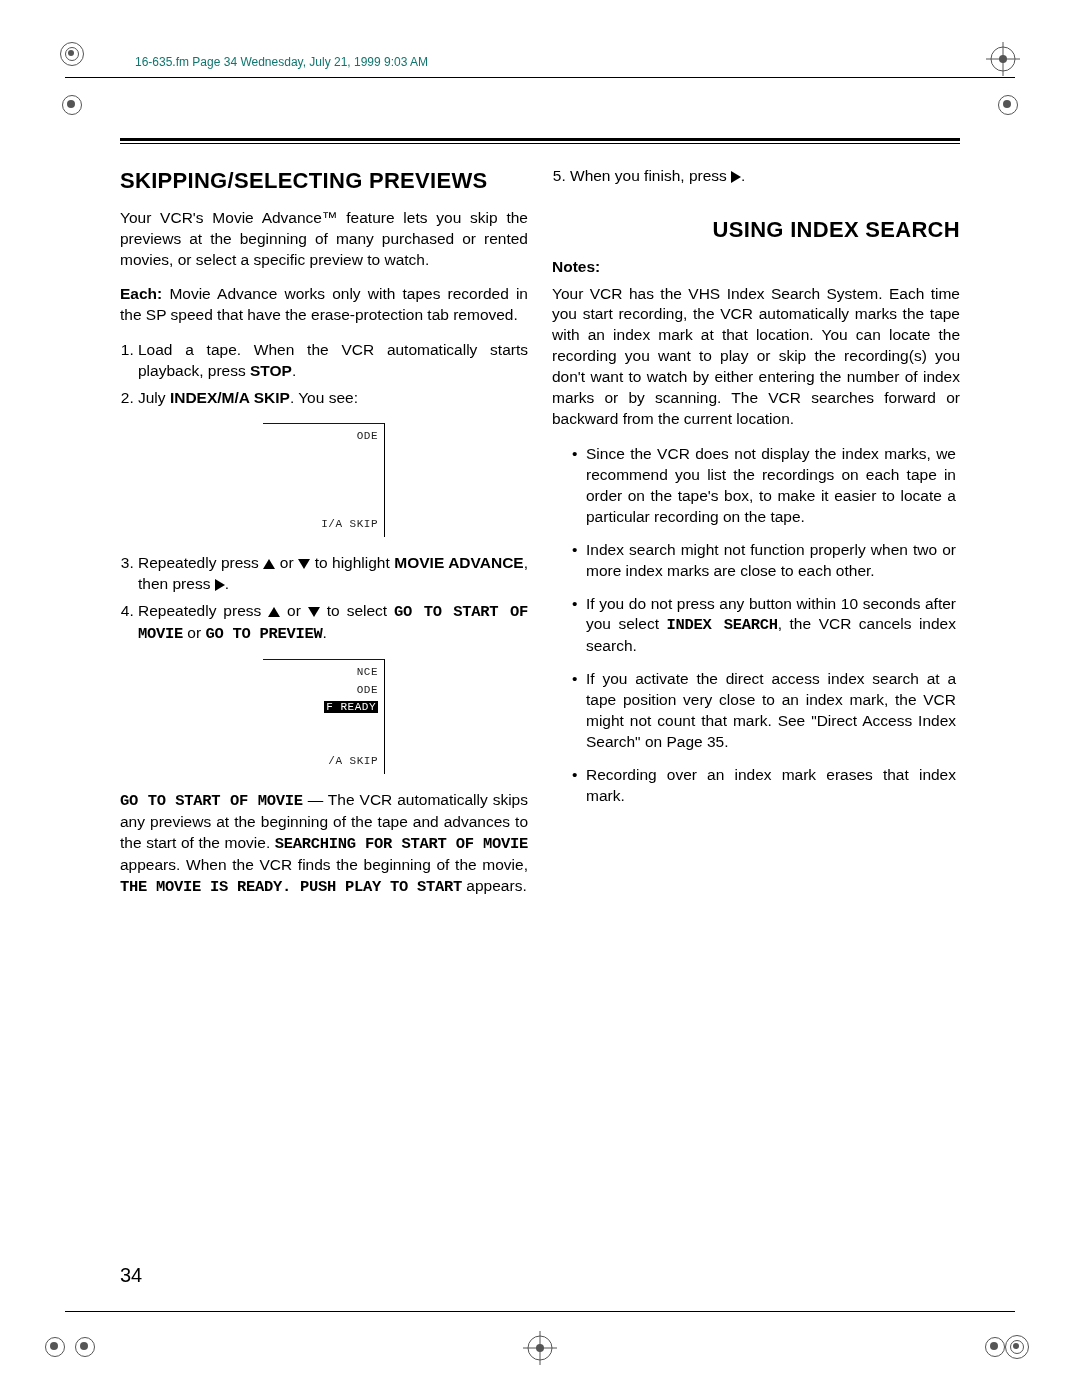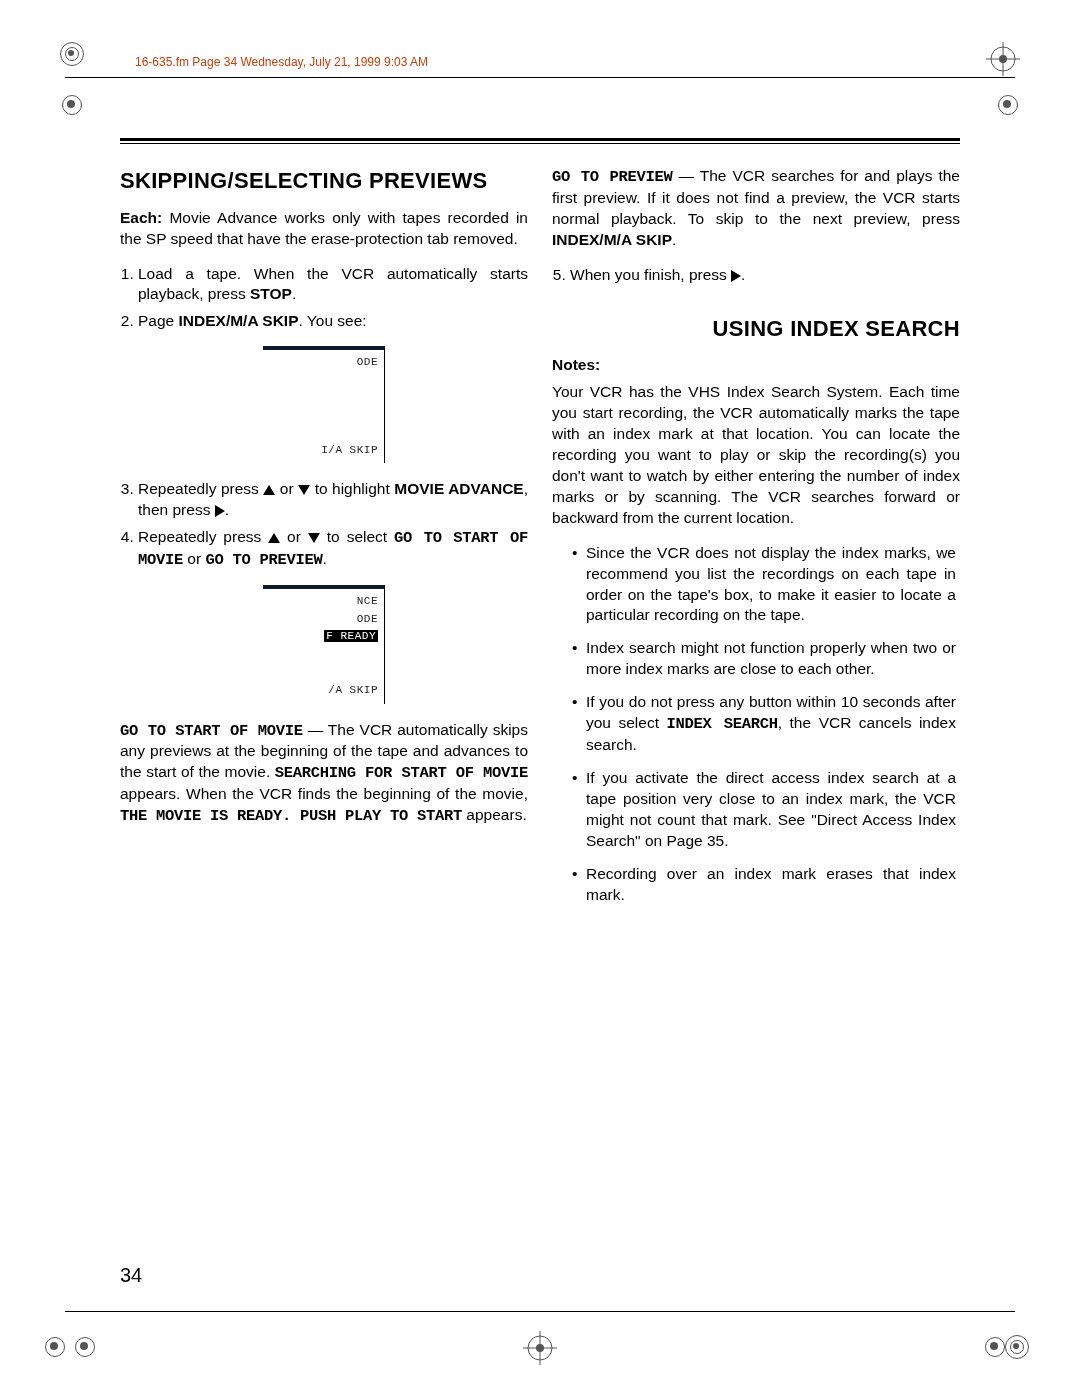--- a/index.html
+++ b/index.html
@@ -26,21 +26,21 @@
   .crop-corner .hub { position:absolute; width:6px;height:6px;background:#555;border-radius:50%;left:8px;top:8px;}
   .reg-mark {
     position: absolute;
     width: 34px; height: 34px;
   }
   .reg-mark svg { width:34px;height:34px;}
   .reg-small { position:absolute; width:18px;height:18px; border:1px solid #555; border-radius:50%;}
   .reg-small::after{content:"";position:absolute;width:8px;height:8px;background:#555;border-radius:50%;left:4px;top:4px;}
   .header-line {
     font-size: 12px;
-    color: #c2410c;
+    color: #0f766e;
     margin-left: 70px;
     margin-bottom: 8px;
   }
   .header-rule {
     border: none;
     border-top: 1px solid #000;
     margin: 0 0 60px 0;
   }
   .double-rule {
     border-top: 3px solid #000;
@@ -68,21 +68,21 @@
   .ul li { margin-bottom: 12px; text-align: justify; list-style-type:"•  ";}
   .mono { font-family: "Courier New", monospace; font-weight: bold; letter-spacing: -0.3px;}
   .b { font-weight: bold; }
   .screen {
     margin: 10px auto 16px auto;
     width: 115px;
     font-family: "Courier New", monospace;
     font-size: 11px;
     line-height: 1.6;
     border-right: 1px solid #000;
-    border-top: 4px solid #0f172a;
+    border-top: 1px solid #0f172a;
     padding: 4px 6px 4px 0;
     text-align: right;
     color:#222;
     background:#fff;
     letter-spacing:0.5px;
   }
   .screen .hl { background:#000;color:#fff;padding:0 2px;}
   .screen .gap { height: 36px; }
   .screen .gap-lg { height: 70px; }
   .tri-up, .tri-down, .tri-play {
@@ -143,29 +143,30 @@
 
   <div class="header-line">16-635.fm  Page 34  Wednesday, July 21, 1999  9:03 AM</div>
   <hr class="header-rule">
 
   <div class="double-rule"></div>
 
   <div class="cols">
 
     <div class="col">
       <h2>SKIPPING/SELECTING PREVIEWS</h2>
+      <p class="para">Your VCR's Movie Advance™ feature lets you skip the previews at the beginning of many purchased or rented movies, or select a specific preview to watch.</p>
       <p class="para">
         <span class="b">Each:</span><span> Movie Advance works only with tapes recorded in the SP speed that have the erase-protection tab removed.</span>
       </p>
       <ol class="ol">
         <li>
           <span>Load a tape. When the VCR automatically starts playback, press </span><span class="b">STOP</span><span>.</span>
         </li>
         <li>
-          <span>Page </span><span class="b">INDEX/M/A SKIP</span><span>. You see:</span>
+          <span>July </span><span class="b">INDEX/M/A SKIP</span><span>. You see:</span>
         </li>
       </ol>
 
       <div class="screen">
         <div>ODE</div>
         <div class="gap-lg"></div>
         <div>I/A SKIP</div>
       </div>
 
       <ol class="ol" start="3">
@@ -184,23 +185,20 @@
         <div class="gap"></div>
         <div>/A SKIP</div>
       </div>
 
       <p class="para">
         <span class="mono">GO TO START OF MOVIE</span><span> — The VCR automatically skips any previews at the beginning of the tape and advances to the start of the movie. </span><span class="mono">SEARCHING FOR START OF MOVIE</span><span> appears. When the VCR finds the beginning of the movie, </span><span class="mono">THE MOVIE IS READY. PUSH PLAY TO START</span><span> appears.</span>
       </p>
     </div>
 
     <div class="col">
-      <p class="para">
-        <span class="mono">GO TO PREVIEW</span><span> — The VCR searches for and plays the first preview. If it does not find a preview, the VCR starts normal playback. To skip to the next preview, press </span><span class="b">INDEX/M/A SKIP</span><span>.</span>
-      </p>
       <ol class="ol" start="5">
         <li>
           <span>When you finish, press </span><span class="tri-play"></span><span>.</span>
         </li>
       </ol>
 
       <h2 style="margin-top:28px;text-align:right;">USING INDEX SEARCH</h2>
       <p class="para b" style="margin-bottom:6px;">Notes:</p>
 
       <p class="para">Your VCR has the VHS Index Search System. Each time you start recording, the VCR automatically marks the tape with an index mark at that location. You can locate the recording you want to play or skip the recording(s) you don't want to watch by either entering the number of index marks or by scanning. The VCR searches forward or backward from the current location.</p>

